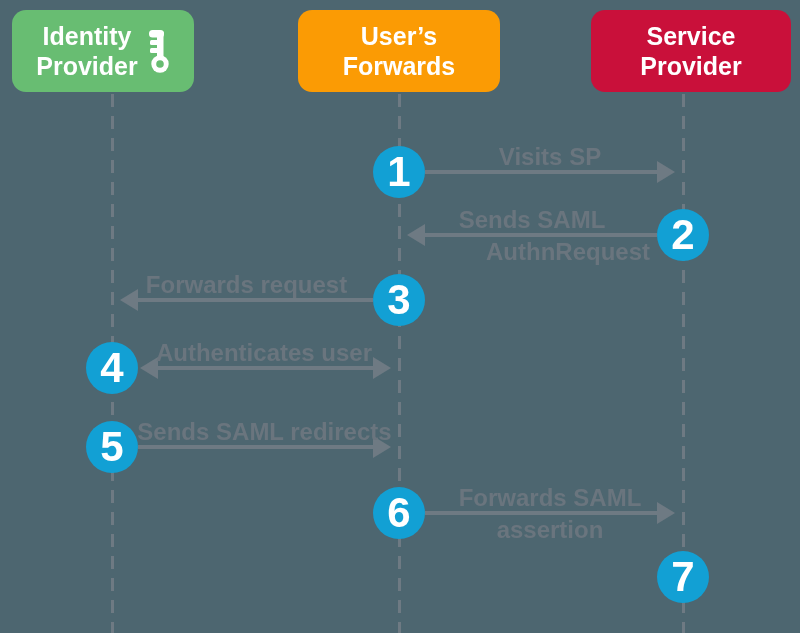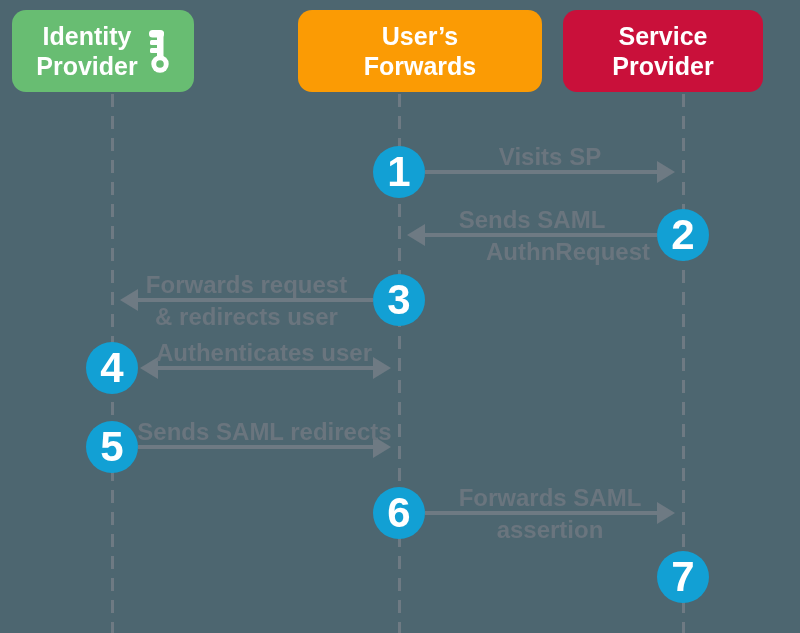--- a/index.html
+++ b/index.html
@@ -8,22 +8,22 @@
     background:var(--bg); overflow:hidden;
     font-family:"Liberation Sans", sans-serif;
   }
   .actor {
     position:absolute; top:10px; height:82px; border-radius:14px;
     display:flex; align-items:center; justify-content:center; gap:10px;
     color:#fff; font-size:25px; font-weight:600; line-height:1.22;
   }
   .actor .lines { text-align:center; }
   .actor-idp { left:12px;  width:182px; }
-  .actor-browser { left:298px; width:244px; }
-  .actor-sp { left:563px; width:200px; }
+  .actor-browser { left:298px; width:202px; }
+  .actor-sp { left:591px; width:200px; }
   .lifeline {
     position:absolute; width:3px;
     background:repeating-linear-gradient(180deg,
       var(--line) 0px, var(--line) 13px, transparent 13px, transparent 22px);
     z-index:1;
   }
   .circle {
     position:absolute; width:52px; height:52px; border-radius:50%;
     background:var(--circle); color:#fff;
     display:flex; align-items:center; justify-content:center;
@@ -84,21 +84,20 @@
     <div class="slabel" style="left: 550px; top: 145px;">Visits SP</div>
     <div class="circle" style="left: 373px; top: 146px;">1</div>
     <div class="aline" style="left: 421px; top: 233px; width: 236px;"></div>
     <div class="head l" style="left: 407px; top: 224px;"></div>
     <div class="slabel" style="left: 532px; top: 208px;">Sends SAML</div>
     <div class="slabel" style="left: 532px; top: 240px; margin-left: 36px;">AuthnRequest</div>
     <div class="circle" style="left: 657px; top: 209px;">2</div>
     <div class="aline" style="left: 134px; top: 298px; width: 239px;"></div>
     <div class="head l" style="left: 120px; top: 289px;"></div>
     <div class="slabel" style="left: 246.5px; top: 273px;">Forwards request</div>
-    <div class="slabel" style="left: 246.5px; top: 305px;">&amp; redirects user</div>
     <div class="circle" style="left: 373px; top: 274px;">3</div>
     <div class="aline" style="left: 154px; top: 366px; width: 223px;"></div>
     <div class="head l" style="left: 140px; top: 357px;"></div>
     <div class="head r" style="left: 373px; top: 357px;"></div>
     <div class="slabel" style="left: 264px; top: 341px;">Authenticates user</div>
     <div class="circle" style="left: 86px; top: 342px;">4</div>
     <div class="aline" style="left: 138px; top: 445px; width: 239px;"></div>
     <div class="head r" style="left: 373px; top: 436px;"></div>
     <div class="slabel" style="left: 264.5px; top: 420px;">Sends SAML redirects</div>
     <div class="circle" style="left: 86px; top: 421px;">5</div>

